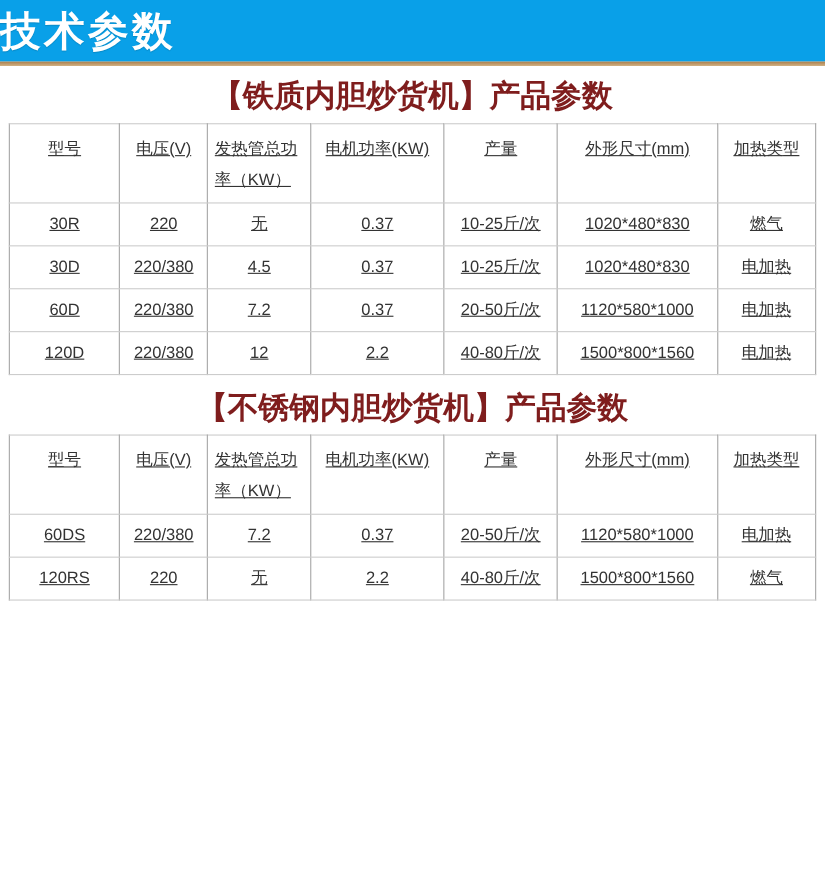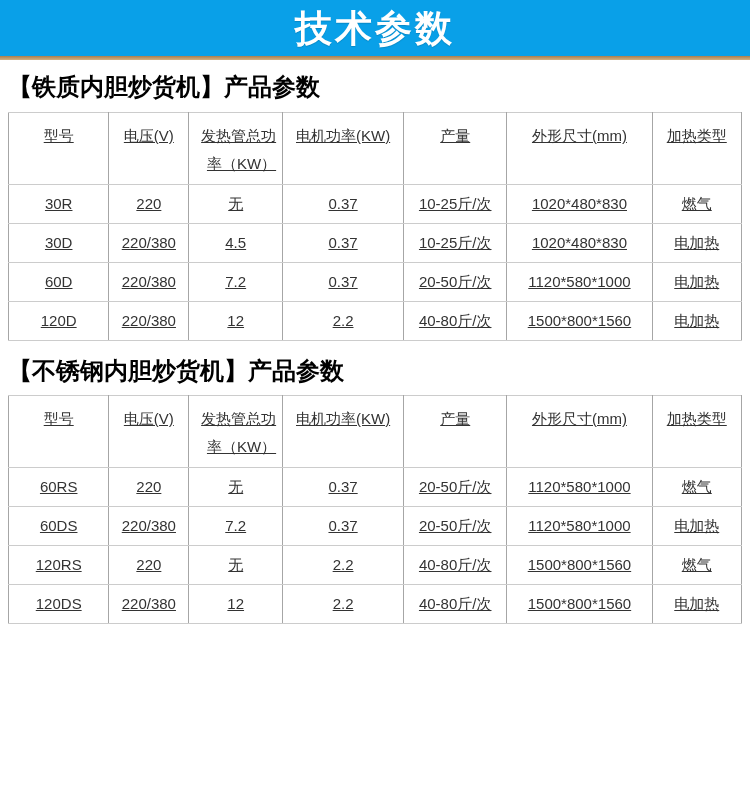--- a/index.html
+++ b/index.html
@@ -10,41 +10,42 @@
     overflow: hidden;
     background: #ffffff;
     font-family: "Liberation Sans", "DejaVu Sans", sans-serif;
     color: #333333;
   }
   .banner {
     height: 56px;
     background: #09a0e8;
     display: flex;
     align-items: center;
-    justify-content: center;
+    justify-content: flex-start;
   }
   .banner-title {
     color: #ffffff;
     font-size: 37px;
     font-weight: bold;
     letter-spacing: 3px;
     line-height: 1;
     text-shadow: 0 1px 1px rgba(0,0,0,0.15);
   }
   .accent-line {
     height: 4px;
     background: linear-gradient(#a97f4e, #d2b183);
   }
   .content { padding: 0 8px; }
   .section-heading {
-    font-size: 24px;
+    font-size: 28px;
     font-weight: bold;
-    color: #000000;
+    color: #7f1d1d;
     margin: 12px 0 10px 0;
     line-height: 30px;
+    text-align: center;
   }
   .section:nth-of-type(2) .section-heading { margin-top: 15px; margin-bottom: 9px; }
   table.spec-table {
     width: 100%;
     border-collapse: collapse;
     table-layout: fixed;
     border: 1px solid #a6a6a6;
     text-decoration: underline;
   }
   table.spec-table th,
@@ -59,21 +60,21 @@
     color: #333333;
     padding: 0 6px;
     overflow: hidden;
   }
   table.spec-table th {
     height: 72px;
     vertical-align: top;
     padding-top: 9px;
     line-height: 28px;
   }
-  table.spec-table th.wrap-left { text-align: right; }
+  table.spec-table th.wrap-left { text-align: left; }
   table.spec-table td {
     height: 39px;
     vertical-align: middle;
     line-height: 20px;
   }
 </style>
 </head>
 <body>
 
 <div class="banner" style="background: rgb(9, 160, 232);">
@@ -164,51 +165,33 @@
             <th>电压(V)</th>
             <th class="wrap-left">发热管总功率（KW）</th>
             <th>电机功率(KW)</th>
             <th>产量</th>
             <th>外形尺寸(mm)</th>
             <th>加热类型</th>
           </tr>
         </thead>
         <tbody>
           <tr>
-            <td>60RS</td>
-            <td>220</td>
-            <td>无</td>
-            <td>0.37</td>
-            <td>20-50斤/次</td>
-            <td>1120*580*1000</td>
-            <td>燃气</td>
-          </tr>
-          <tr>
             <td>60DS</td>
             <td>220/380</td>
             <td>7.2</td>
             <td>0.37</td>
             <td>20-50斤/次</td>
             <td>1120*580*1000</td>
             <td>电加热</td>
           </tr>
           <tr>
             <td>120RS</td>
             <td>220</td>
             <td>无</td>
             <td>2.2</td>
             <td>40-80斤/次</td>
             <td>1500*800*1560</td>
             <td>燃气</td>
           </tr>
-          <tr>
-            <td>120DS</td>
-            <td>220/380</td>
-            <td>12</td>
-            <td>2.2</td>
-            <td>40-80斤/次</td>
-            <td>1500*800*1560</td>
-            <td>电加热</td>
-          </tr>
         </tbody>
       </table>
   </div>
 </div>
 
 </body></html>

